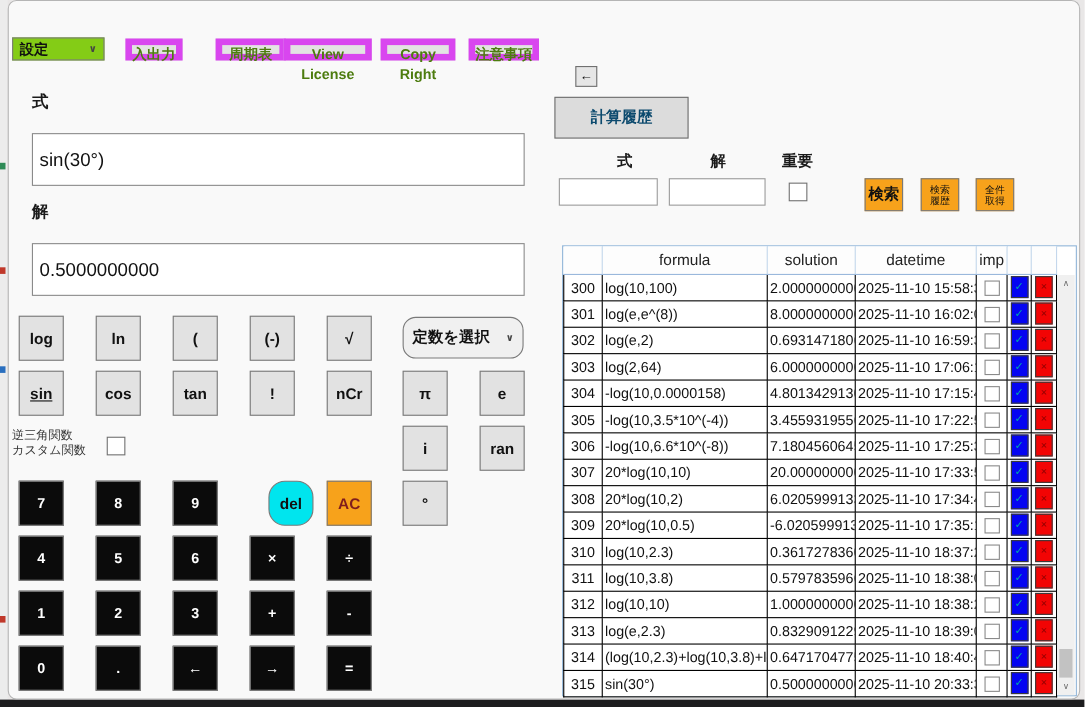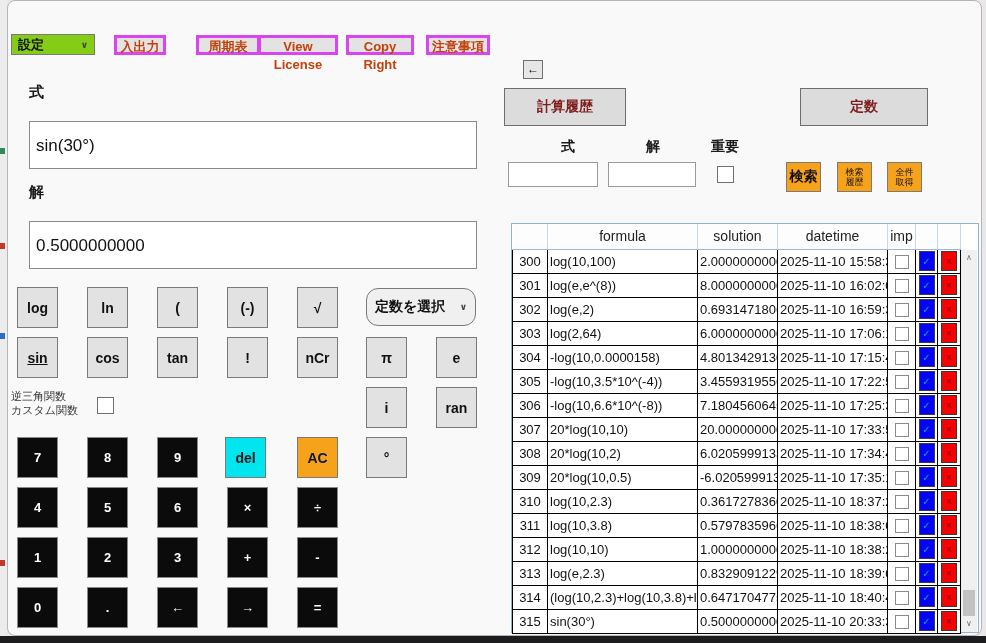--- a/index.html
+++ b/index.html
@@ -26,50 +26,50 @@
   .winctl.max { left:888px; color:#cfcfcf; }
   .winctl.max .maxbox { display:inline-block; width:10px; height:10px; border:1px solid #d8d4d4; vertical-align:middle; }
   .winctl.close { left:934px; font-size:14px; }
 
   
   .combo { background:#84cc16; border:1px solid #7a7a7a; color:#111; display:flex;
            align-items:center; justify-content:space-between; }
   .settings-combo { position:absolute; left:3px; top:33px; width:84px; height:21px; padding:0 6px;
                     font-size:13px; font-weight:600; }
   .settings-combo .chev { font-size:9px; color:#444; }
-  .menu-btn { position:absolute; top:34px; height:20px; background:#e3e3e3; border:3px solid #d946ef;
-              font-size:13px; font-weight:600; color:#c2410c; text-align:center; line-height:18px; }
+  .menu-btn { position:absolute; top:34px; height:20px; background:#e3e3e3; border:6px solid #d946ef;
+              font-size:13px; font-weight:600; color:#4d7c0f; text-align:center; line-height:18px; }
 
   
   .field-label { position:absolute; font-size:15px; font-weight:600; color:#1a1a1a; }
   .bigbox { position:absolute; left:21px; width:448px; height:48px; background:#fff;
             border:1px solid #8a8a8a; font-size:17px; color:#111; padding:14px 0 0 6px; }
 
   
   .key { position:absolute; width:41px; height:41px; text-align:center; display:flex;
          align-items:center; justify-content:center; font-weight:600; }
   .key.fn  { background:#e2e2e2; border:1px solid #7a7a7a; color:#111; font-size:14px; }
   .key.num { background:#0b0b0b; border:1px solid #8a8a8a; color:#fff; font-size:13px; }
   .key.del { background:#00e5ee; border:1px solid #7a7a7a; color:#111; font-size:14px; }
-  .key.ac  { background:#f7a21b; border:1px solid #7a7a7a; color:#0f172a; font-size:14px; }
+  .key.ac  { background:#f7a21b; border:1px solid #7a7a7a; color:#7f1d1d; font-size:14px; }
 
   .const-combo { position:absolute; left:358px; top:287px; width:110px; height:38px; padding:0 8px;
                  font-size:14px; font-weight:600; background:#f0f0f0;border-radius:12px; }
   .const-combo .chev { font-size:9px; color:#444; }
 
   .invtrig-label { position:absolute; left:3px; top:388px; font-size:11px; color:#333;
                    line-height:14px; white-space:pre-line; }
   .checkbox { background:#fff; border:1px solid #707070; display:inline-block; }
   .invtrig-check { position:absolute; left:89px; top:396px; width:17px; height:17px; }
 
   
   .back-btn { position:absolute; left:515px; top:59px; width:20px; height:19px; background:#e6e6e6;
               border:1px solid #707070; font-size:12px; color:#111; text-align:center; line-height:17px; }
   .panel-btn { position:absolute; top:87px; height:38px; background:#dcdcdc; border:1px solid #6e6e6e;
-               font-size:14px; font-weight:600; color:#7f1d1d; display:flex; align-items:center; justify-content:center; }
+               font-size:14px; font-weight:600; color:#0c4a6e; display:flex; align-items:center; justify-content:center; }
   .search-label { position:absolute; top:137px; font-size:14px; font-weight:600; color:#1a1a1a; }
   .search-input { position:absolute; top:161px; height:25px; background:#fff; border:1px solid #9a9a9a;
                   font-size:13px; padding:0 4px; font-family:inherit; }
   .imp-check { position:absolute; left:709px; top:165px; width:17px; height:17px; }
   .orange-btn { position:absolute; top:161px; width:35px; height:30px; background:#f7a21b;
                 border:1px solid #7a7a7a; color:#111; display:flex; align-items:center; justify-content:center;
                 text-align:center; }
   .orange-btn.big { font-size:14px; font-weight:600; }
   .orange-btn.small { font-size:9px; line-height:10px; white-space:pre-line; }
 
@@ -146,42 +146,41 @@
       <div class="key fn" style="left: 219px; top: 336px;">!</div>
       <div class="key fn" style="left: 289px; top: 336px;">nCr</div>
       <div class="key fn" style="left: 358px; top: 336px;">π</div>
       <div class="key fn" style="left: 428px; top: 336px;">e</div>
       <div class="key fn" style="left: 358px; top: 386px;">i</div>
       <div class="key fn" style="left: 428px; top: 386px;">ran</div>
       <div class="key fn" style="left: 358px; top: 436px;">°</div>
       <div class="key num" style="left: 9px; top: 436px;">7</div>
       <div class="key num" style="left: 79px; top: 436px;">8</div>
       <div class="key num" style="left: 149px; top: 436px;">9</div>
-      <div class="key del" style="left: 217px; top: 436px;">del</div>
+      <div class="key del" style="left: 236px; top: 436px; border-radius: 15px;">del</div>
       <div class="key ac" style="left: 289px; top: 436px;">AC</div>
       <div class="key num" style="left: 9px; top: 486px;">4</div>
       <div class="key num" style="left: 79px; top: 486px;">5</div>
       <div class="key num" style="left: 149px; top: 486px;">6</div>
       <div class="key num" style="left: 219px; top: 486px;">×</div>
       <div class="key num" style="left: 289px; top: 486px;">÷</div>
       <div class="key num" style="left: 9px; top: 536px;">1</div>
       <div class="key num" style="left: 79px; top: 536px;">2</div>
       <div class="key num" style="left: 149px; top: 536px;">3</div>
       <div class="key num" style="left: 219px; top: 536px;">+</div>
       <div class="key num" style="left: 289px; top: 536px;">-</div>
       <div class="key num" style="left: 9px; top: 586px;">0</div>
       <div class="key num" style="left: 79px; top: 586px;">.</div>
       <div class="key num" style="left: 149px; top: 586px;">←</div>
       <div class="key num" style="left: 219px; top: 586px;">→</div>
       <div class="key num" style="left: 289px; top: 586px;">=</div>
     </div>
 
   <div class="back-btn">←</div>
   <div class="panel-btn" style="left:496px;width:122px;">計算履歴</div>
-  <div class="panel-btn" style="left:792px;width:128px;">定数</div>
 
   <div class="search-label" style="left:553px;">式</div>
   <div class="search-label" style="left:638px;">解</div>
   <div class="search-label" style="left:703px;">重要</div>
   <input class="search-input" style="left: 500px; width: 90px;">
   <input class="search-input" style="left: 600px; width: 88px;">
   <span class="checkbox imp-check"></span>
 
   <div class="orange-btn big" style="left:778px;">検索</div>
   <div class="orange-btn small" style="left:829px;">検索

